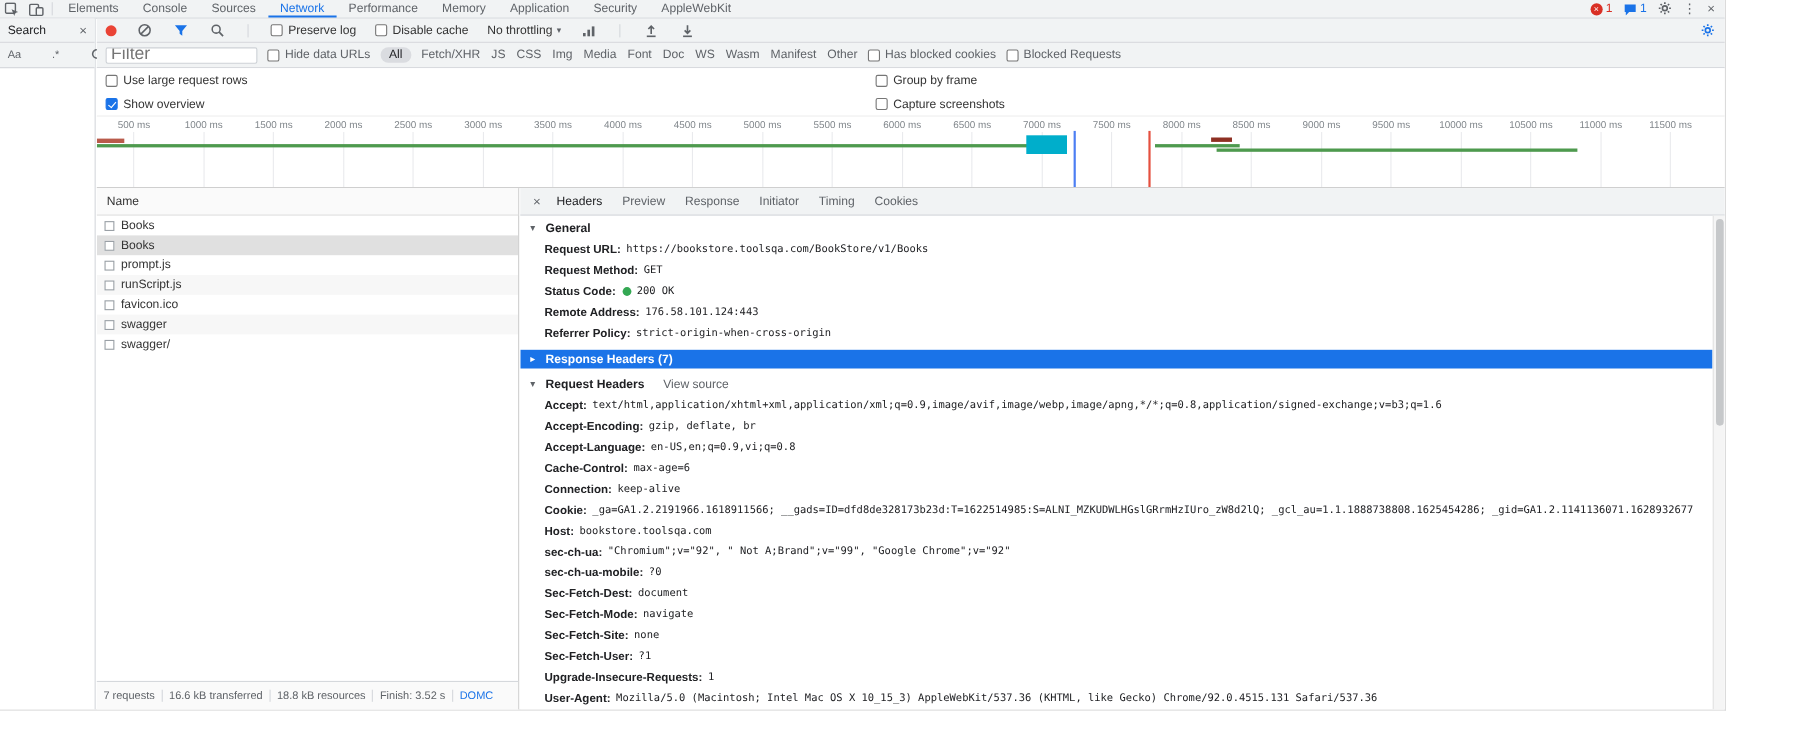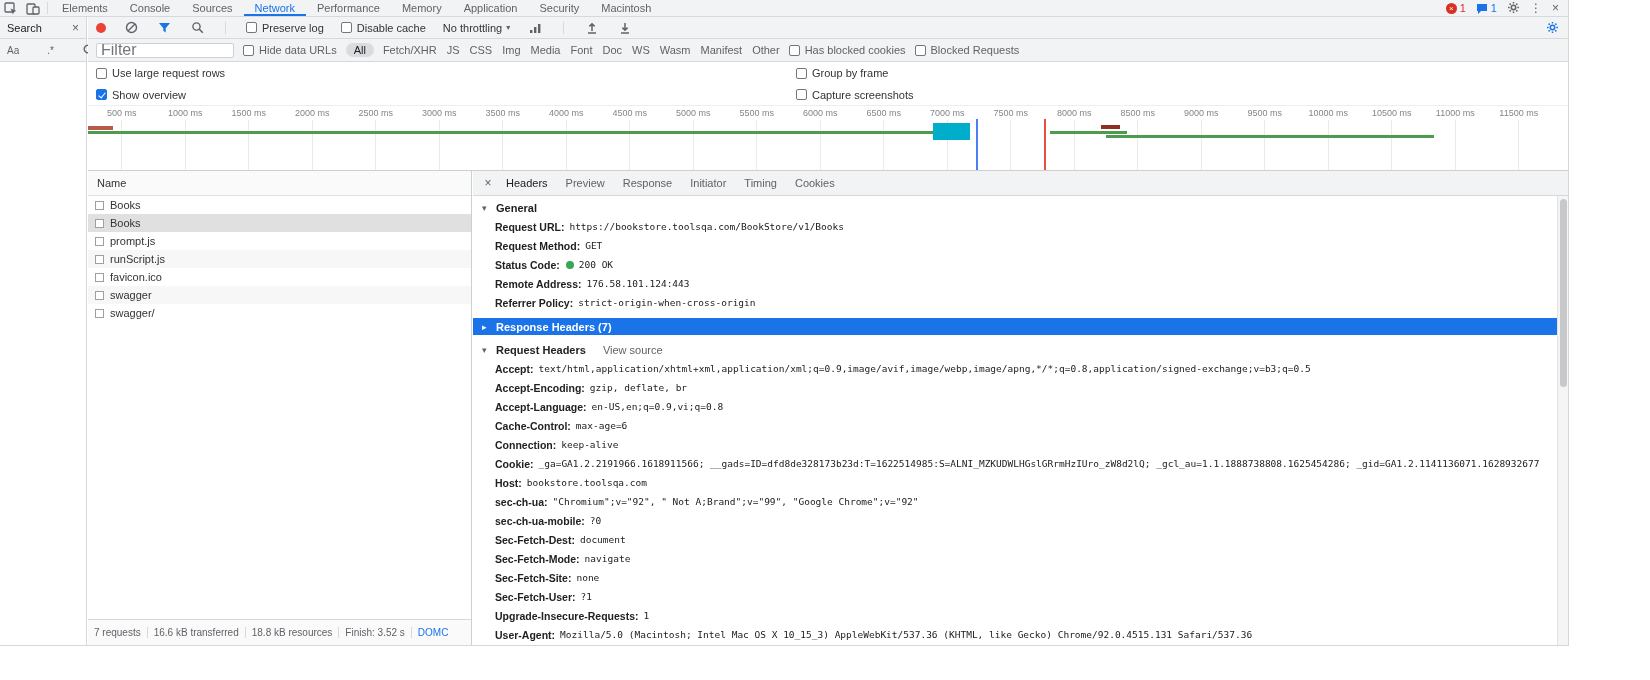--- a/index.html
+++ b/index.html
@@ -147,21 +147,21 @@
         <div class="tab selected"><span>Network</span></div>
 
         <div class="tab"><span>Performance</span></div>
 
         <div class="tab"><span>Memory</span></div>
 
         <div class="tab"><span>Application</span></div>
 
         <div class="tab"><span>Security</span></div>
 
-        <div class="tab"><span>Macintosh</span></div>
+        <div class="tab"><span>AppleWebKit</span></div>
       </div>
     <div class="tabbar-right">
       <span class="err-badge">
         <span class="err-ico">×</span>
         <span>1</span>
       </span>
       <span class="iss-badge">
         <svg width="12" height="11">
             <path d="M1,1 h10 v7 h-6 l-3,3 v-3 h-1 z" fill="#1a73e8"></path>
           </svg>
@@ -500,21 +500,21 @@
 
         <div class="sec-h">
           <span class="tri">▾</span>
           <span class="sec-t">Request Headers</span>
           <span class="view-src">View source</span>
         </div>
         <div>
 
             <div class="hrow">
               <span class="hname">Accept:</span>
-              <span class="hval">text/html,application/xhtml+xml,application/xml;q=0.9,image/avif,image/webp,image/apng,*/*;q=0.8,application/signed-exchange;v=b3;q=0.5</span>
+              <span class="hval">text/html,application/xhtml+xml,application/xml;q=0.9,image/avif,image/webp,image/apng,*/*;q=0.8,application/signed-exchange;v=b3;q=1.6</span>
             </div>
 
             <div class="hrow">
               <span class="hname">Accept-Encoding:</span>
               <span class="hval">gzip, deflate, br</span>
             </div>
 
             <div class="hrow">
               <span class="hname">Accept-Language:</span>
               <span class="hval">en-US,en;q=0.9,vi;q=0.8</span>

